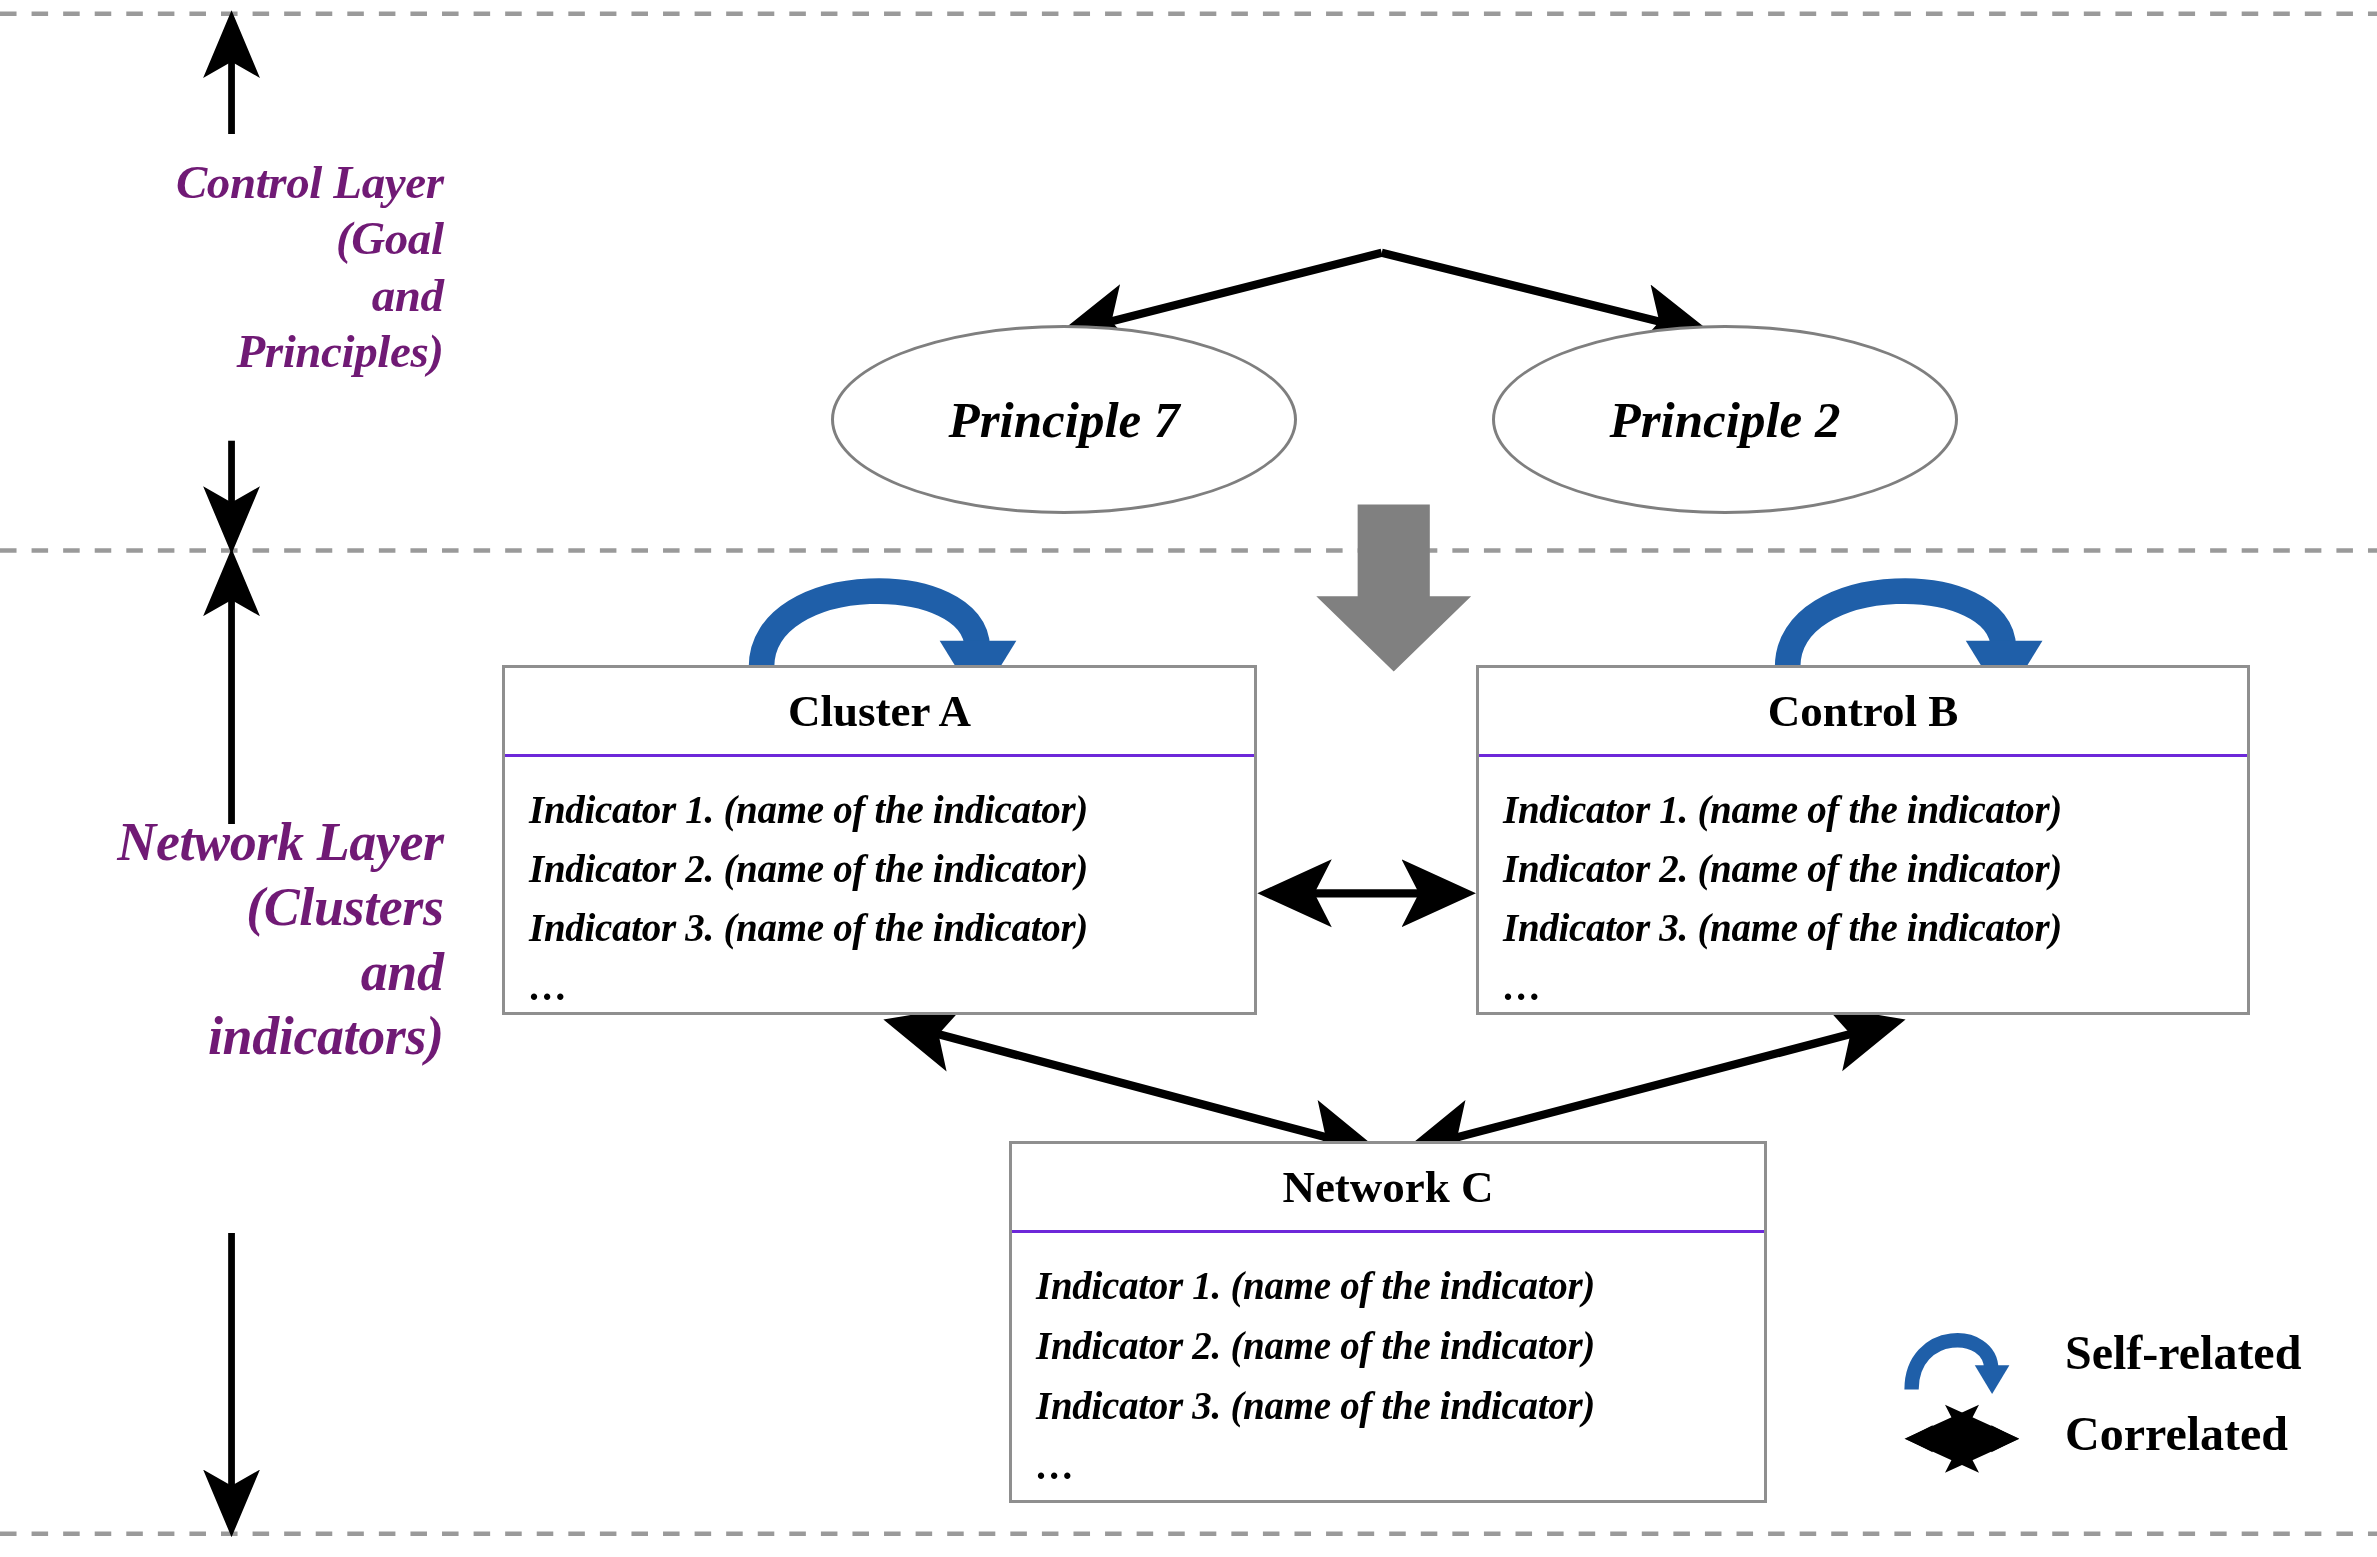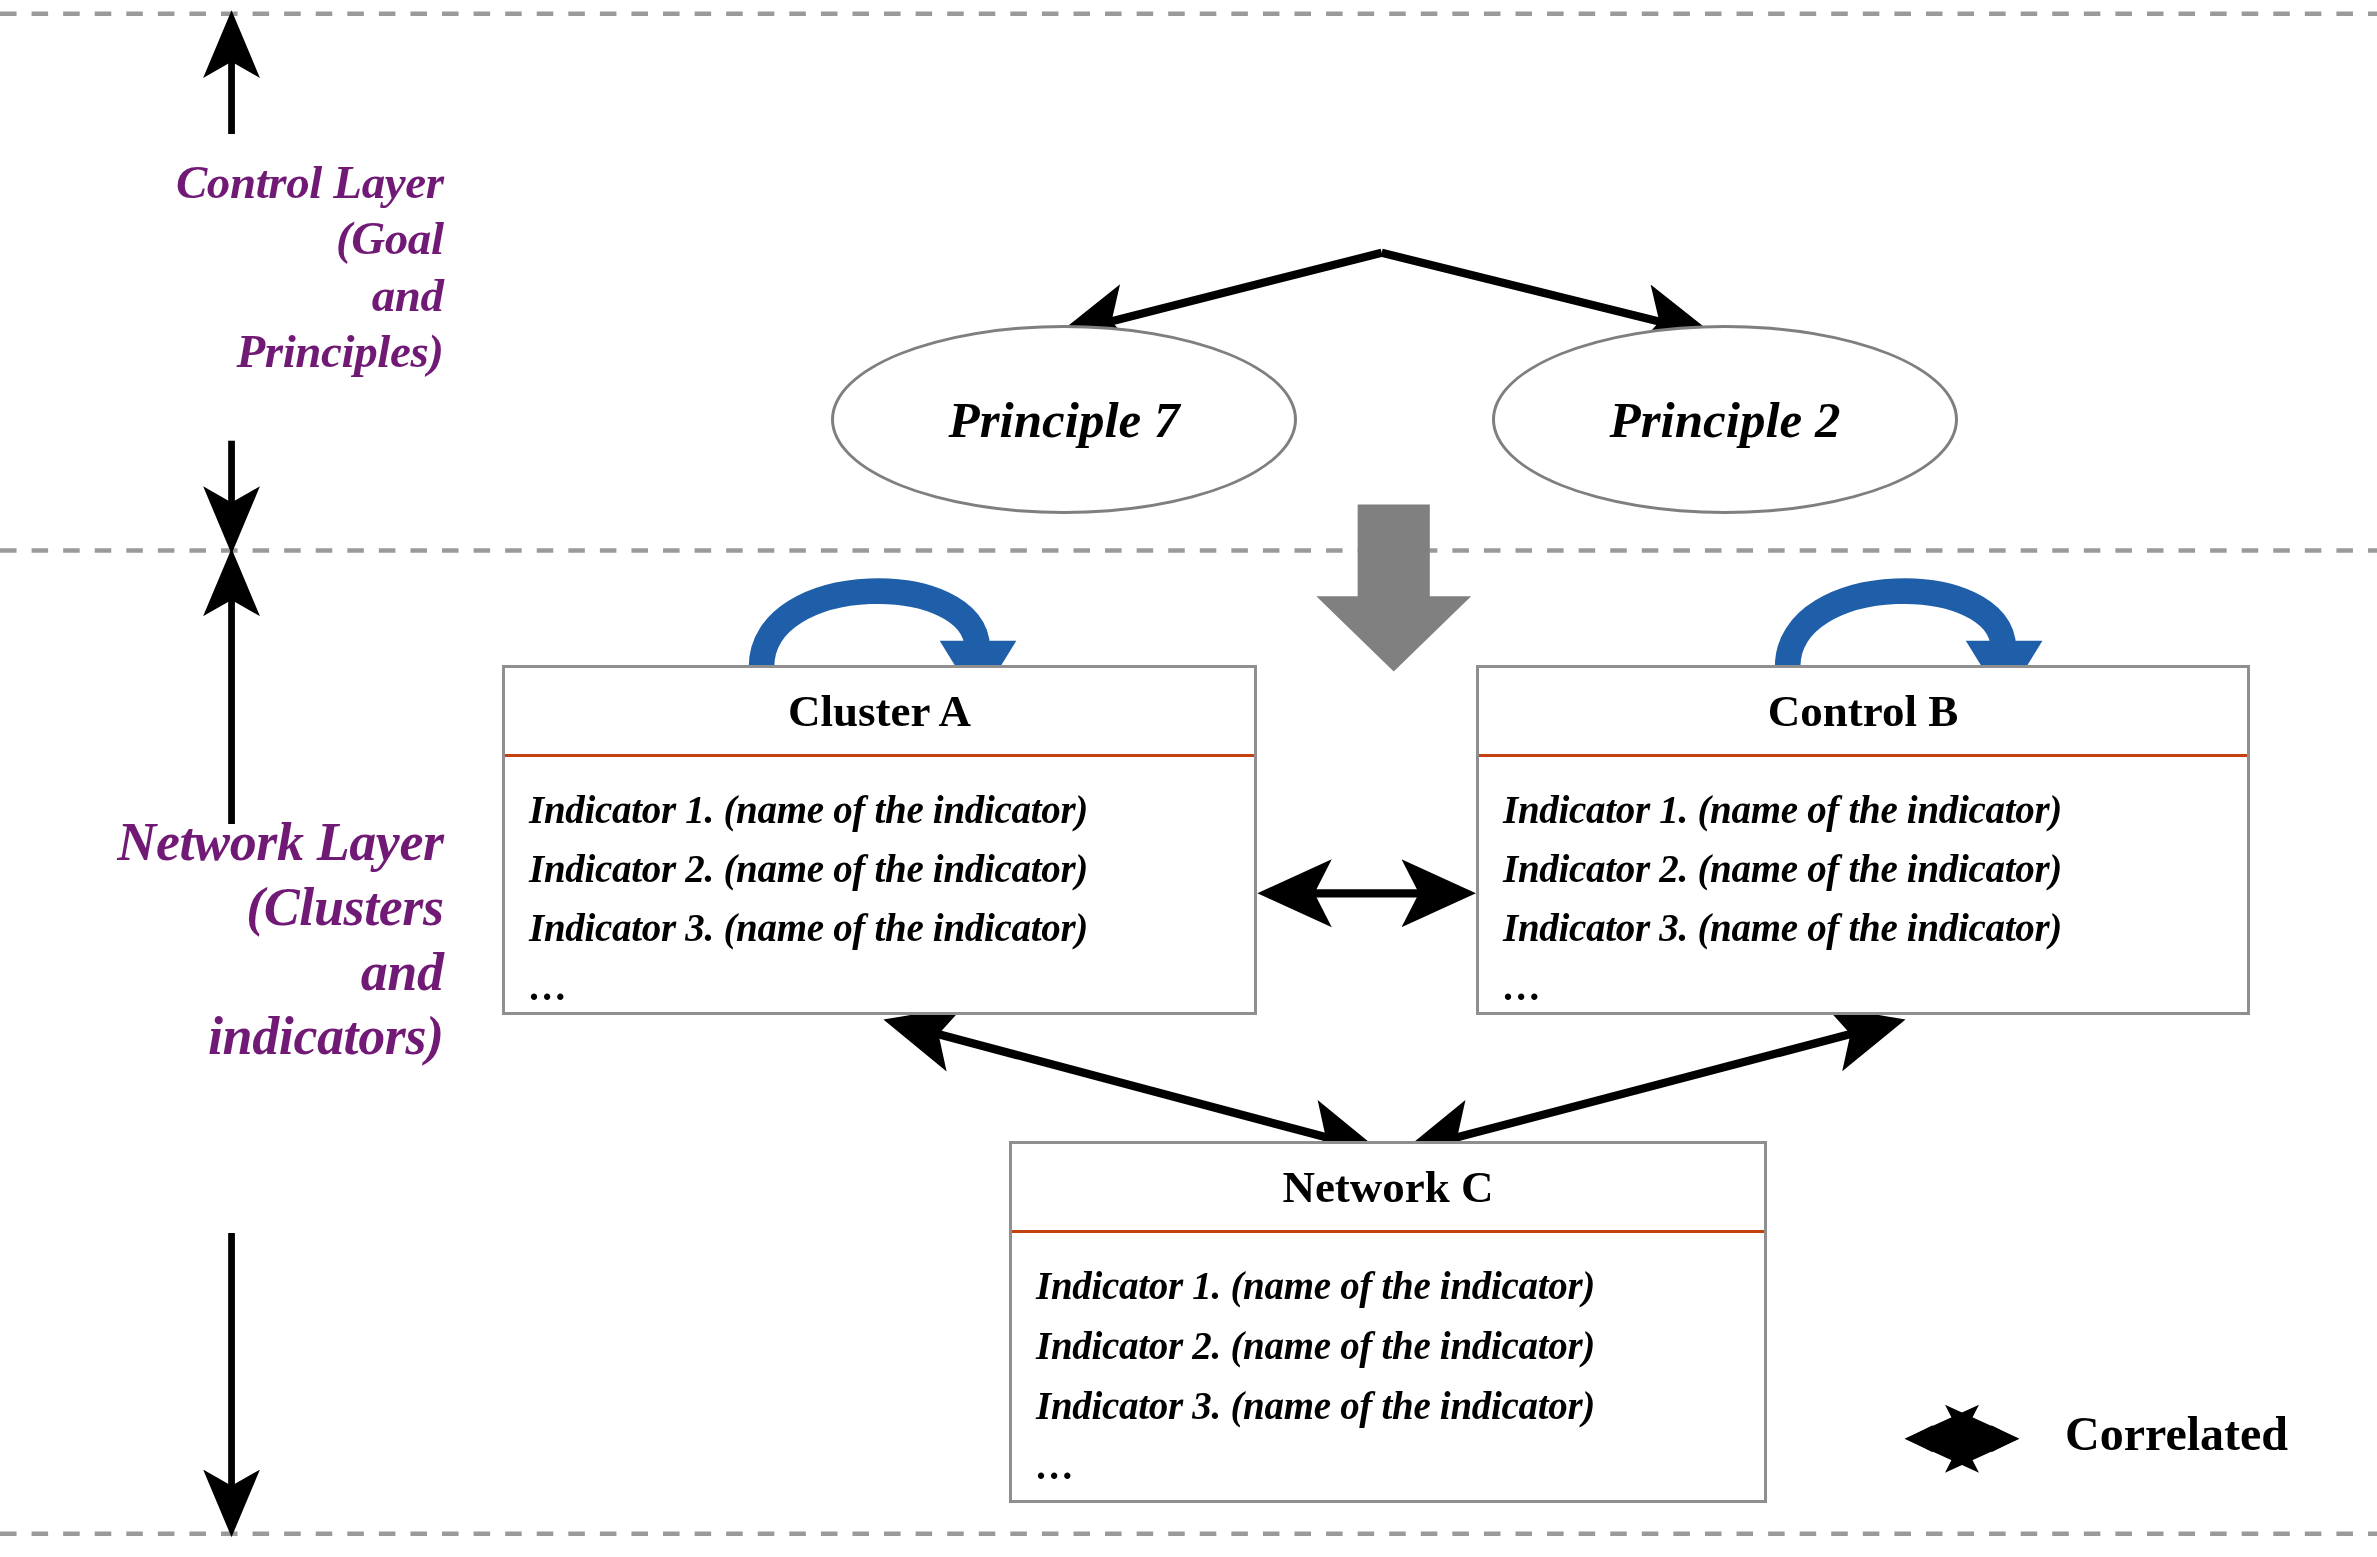--- a/index.html
+++ b/index.html
@@ -84,21 +84,21 @@
     position: absolute;
     border: 3px solid #8f8f8f;
     background: #ffffff;
     box-sizing: border-box;
   }
   .cluster-title {
     text-align: center;
     font-weight: bold;
     font-style: normal;
     color: #000000;
-    border-bottom: 3px solid #c2410c;
+    border-bottom: 3px solid #6d28d9;
     box-sizing: border-box;
     display: flex;
     align-items: center;
     justify-content: center;
   }
   .cluster-body {
     padding: 22.6px 0 0 24px;
     box-sizing: border-box;
   }
   .indicator-line {
@@ -270,20 +270,27 @@
     <div class="cluster-body">
       <div class="indicator-line">Indicator 1. (name of the indicator)</div>
       <div class="indicator-line">Indicator 2. (name of the indicator)</div>
       <div class="indicator-line">Indicator 3. (name of the indicator)</div>
       <div class="indicator-line ellipsis-line">…</div>
     </div>
   </div>
 
   <div id="legend">
 
+    <div id="legend-row-self" class="legend-row">
+      <svg class="legend-glyph" viewBox="0 0 190 110">
+        <path d="M22,104 C22,22 128,22 128,78" fill="none" stroke="#1F5FA9" stroke-width="19"></path>
+        <path d="M106,72 L152,72 L129,110 Z" fill="#1F5FA9"></path>
+      </svg>
+      <span class="legend-text">Self-related</span>
+    </div>
 
     <div id="legend-row-corr" class="legend-row">
       <svg class="legend-glyph" viewBox="0 0 190 110">
         <line x1="28" y1="62" x2="150" y2="62" stroke="#000000" stroke-width="11" marker-end="url(#mk-black)" marker-start="url(#mk-black-start)"></line>
         <path d="M14,62 L50,44 L50,80 Z" fill="#000000"></path>
         <path d="M164,62 L128,44 L128,80 Z" fill="#000000"></path>
       </svg>
       <span class="legend-text">Correlated</span>
     </div>
 

